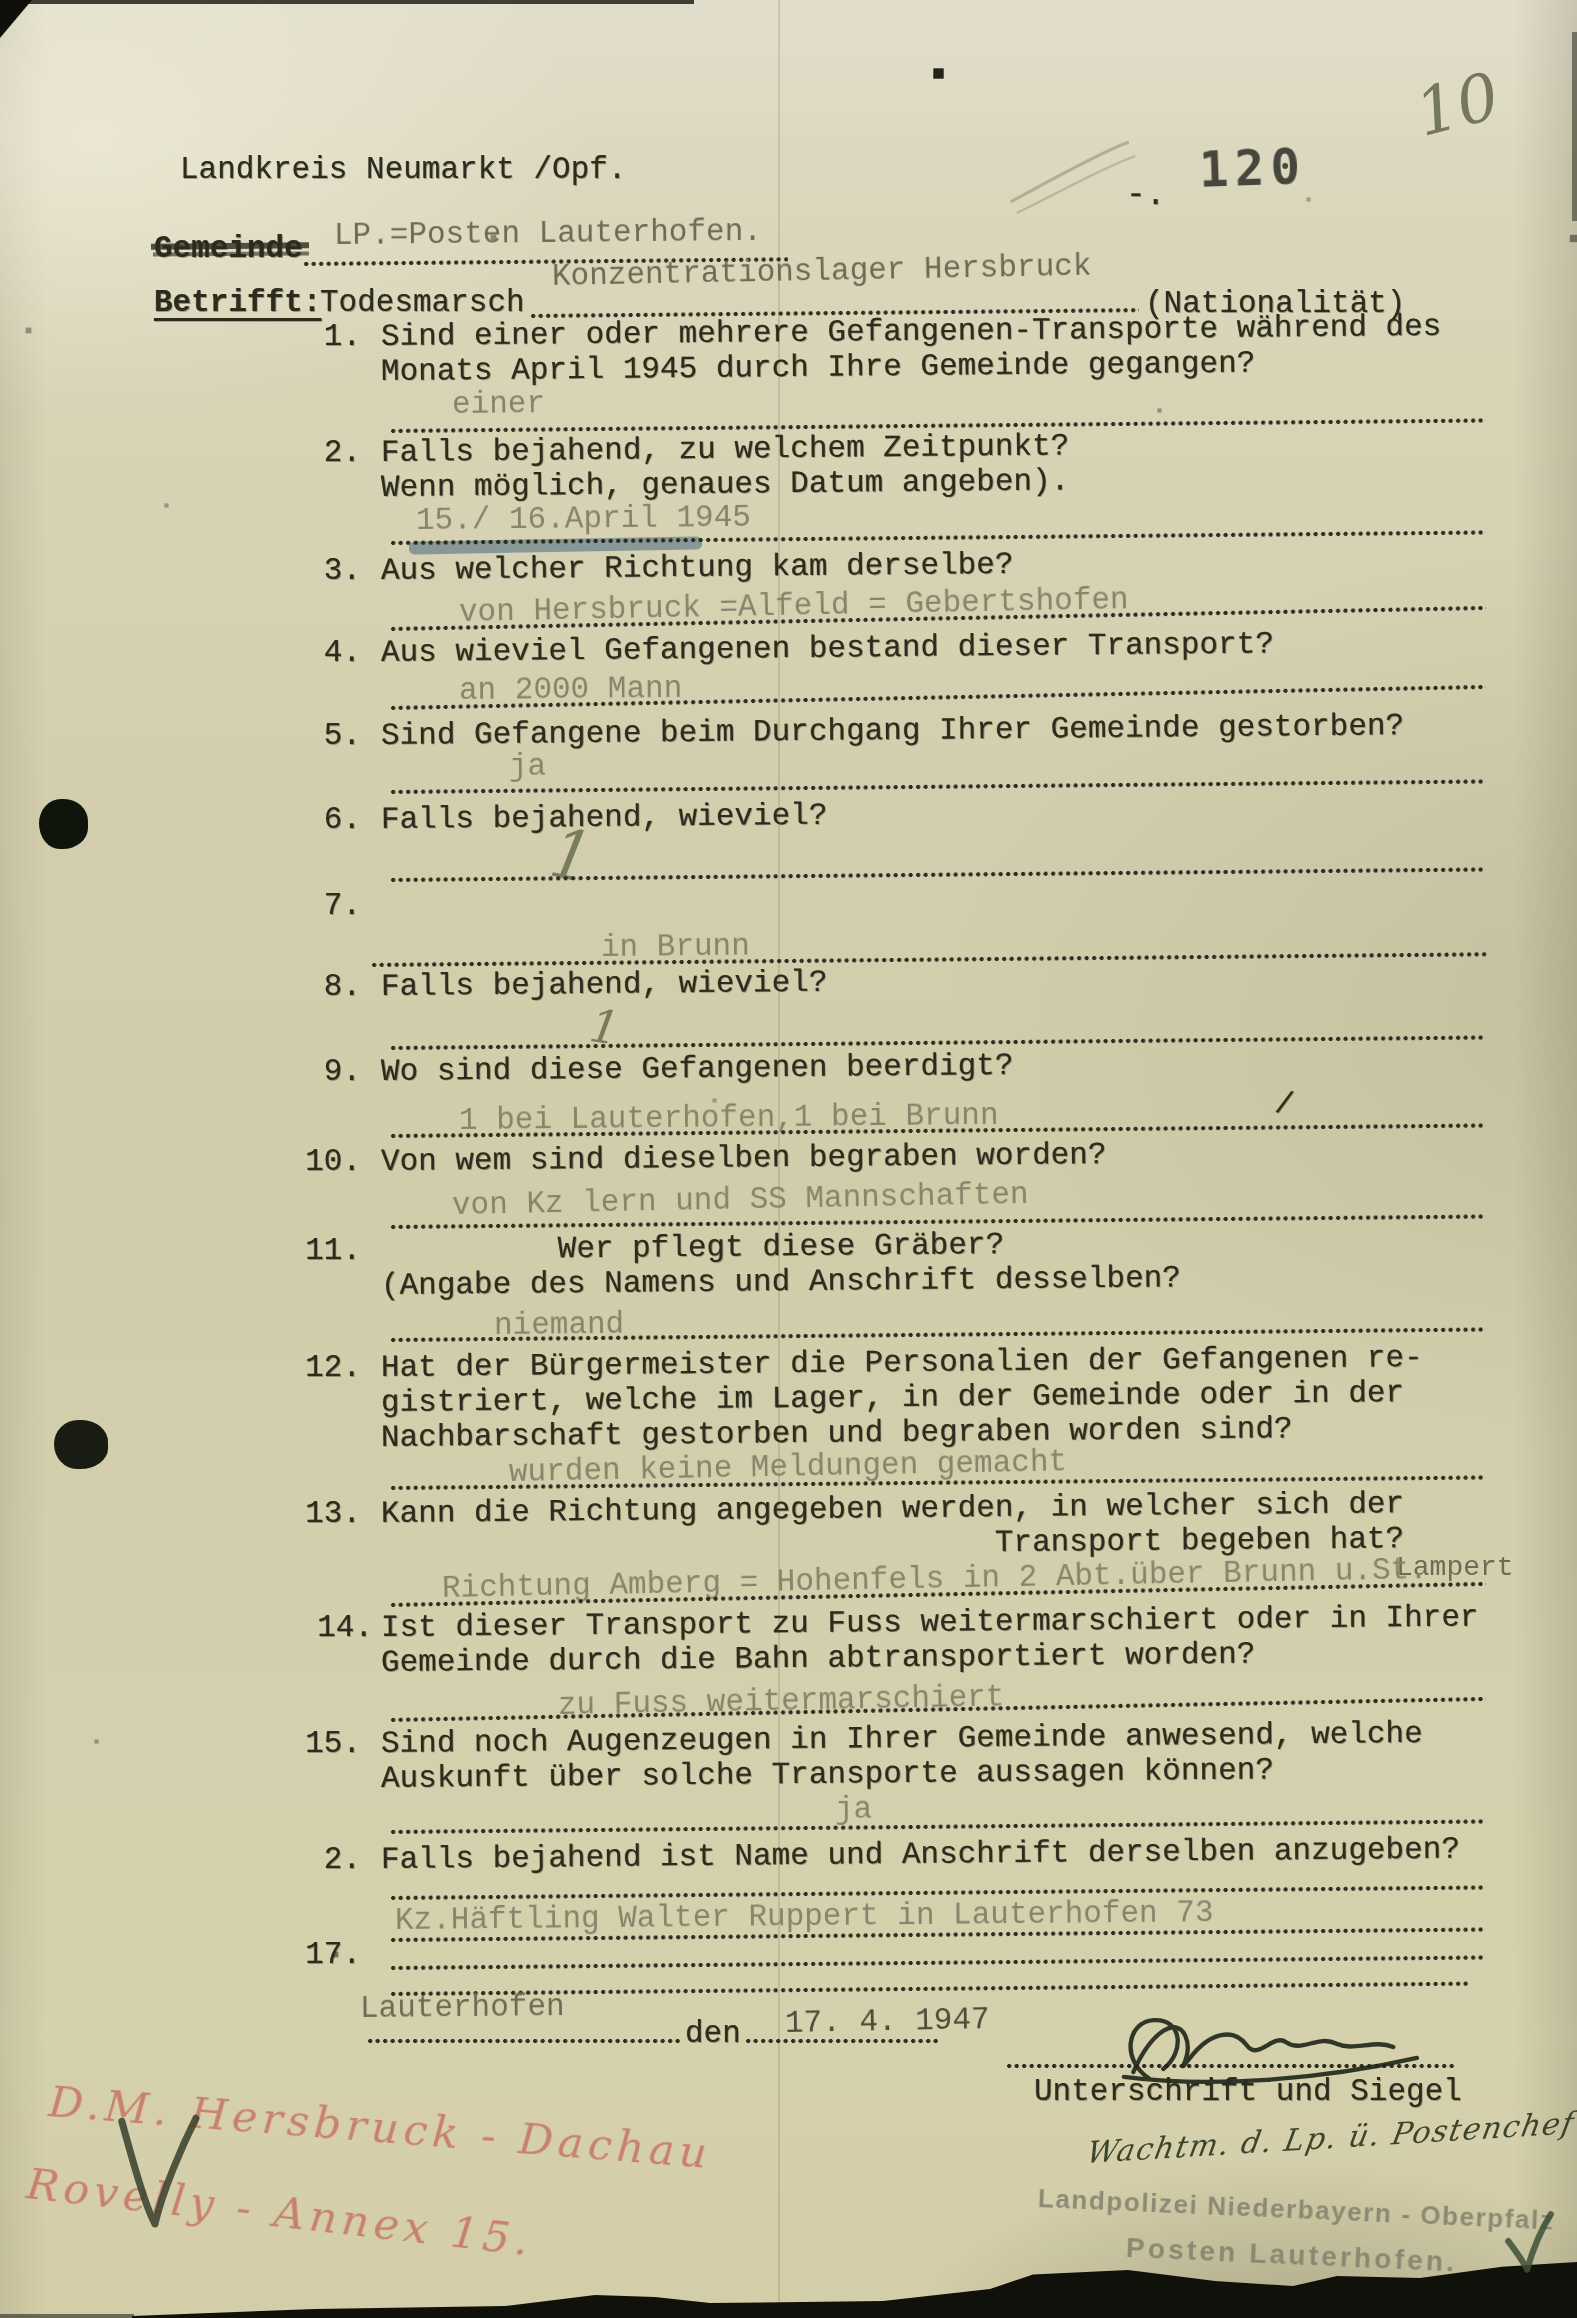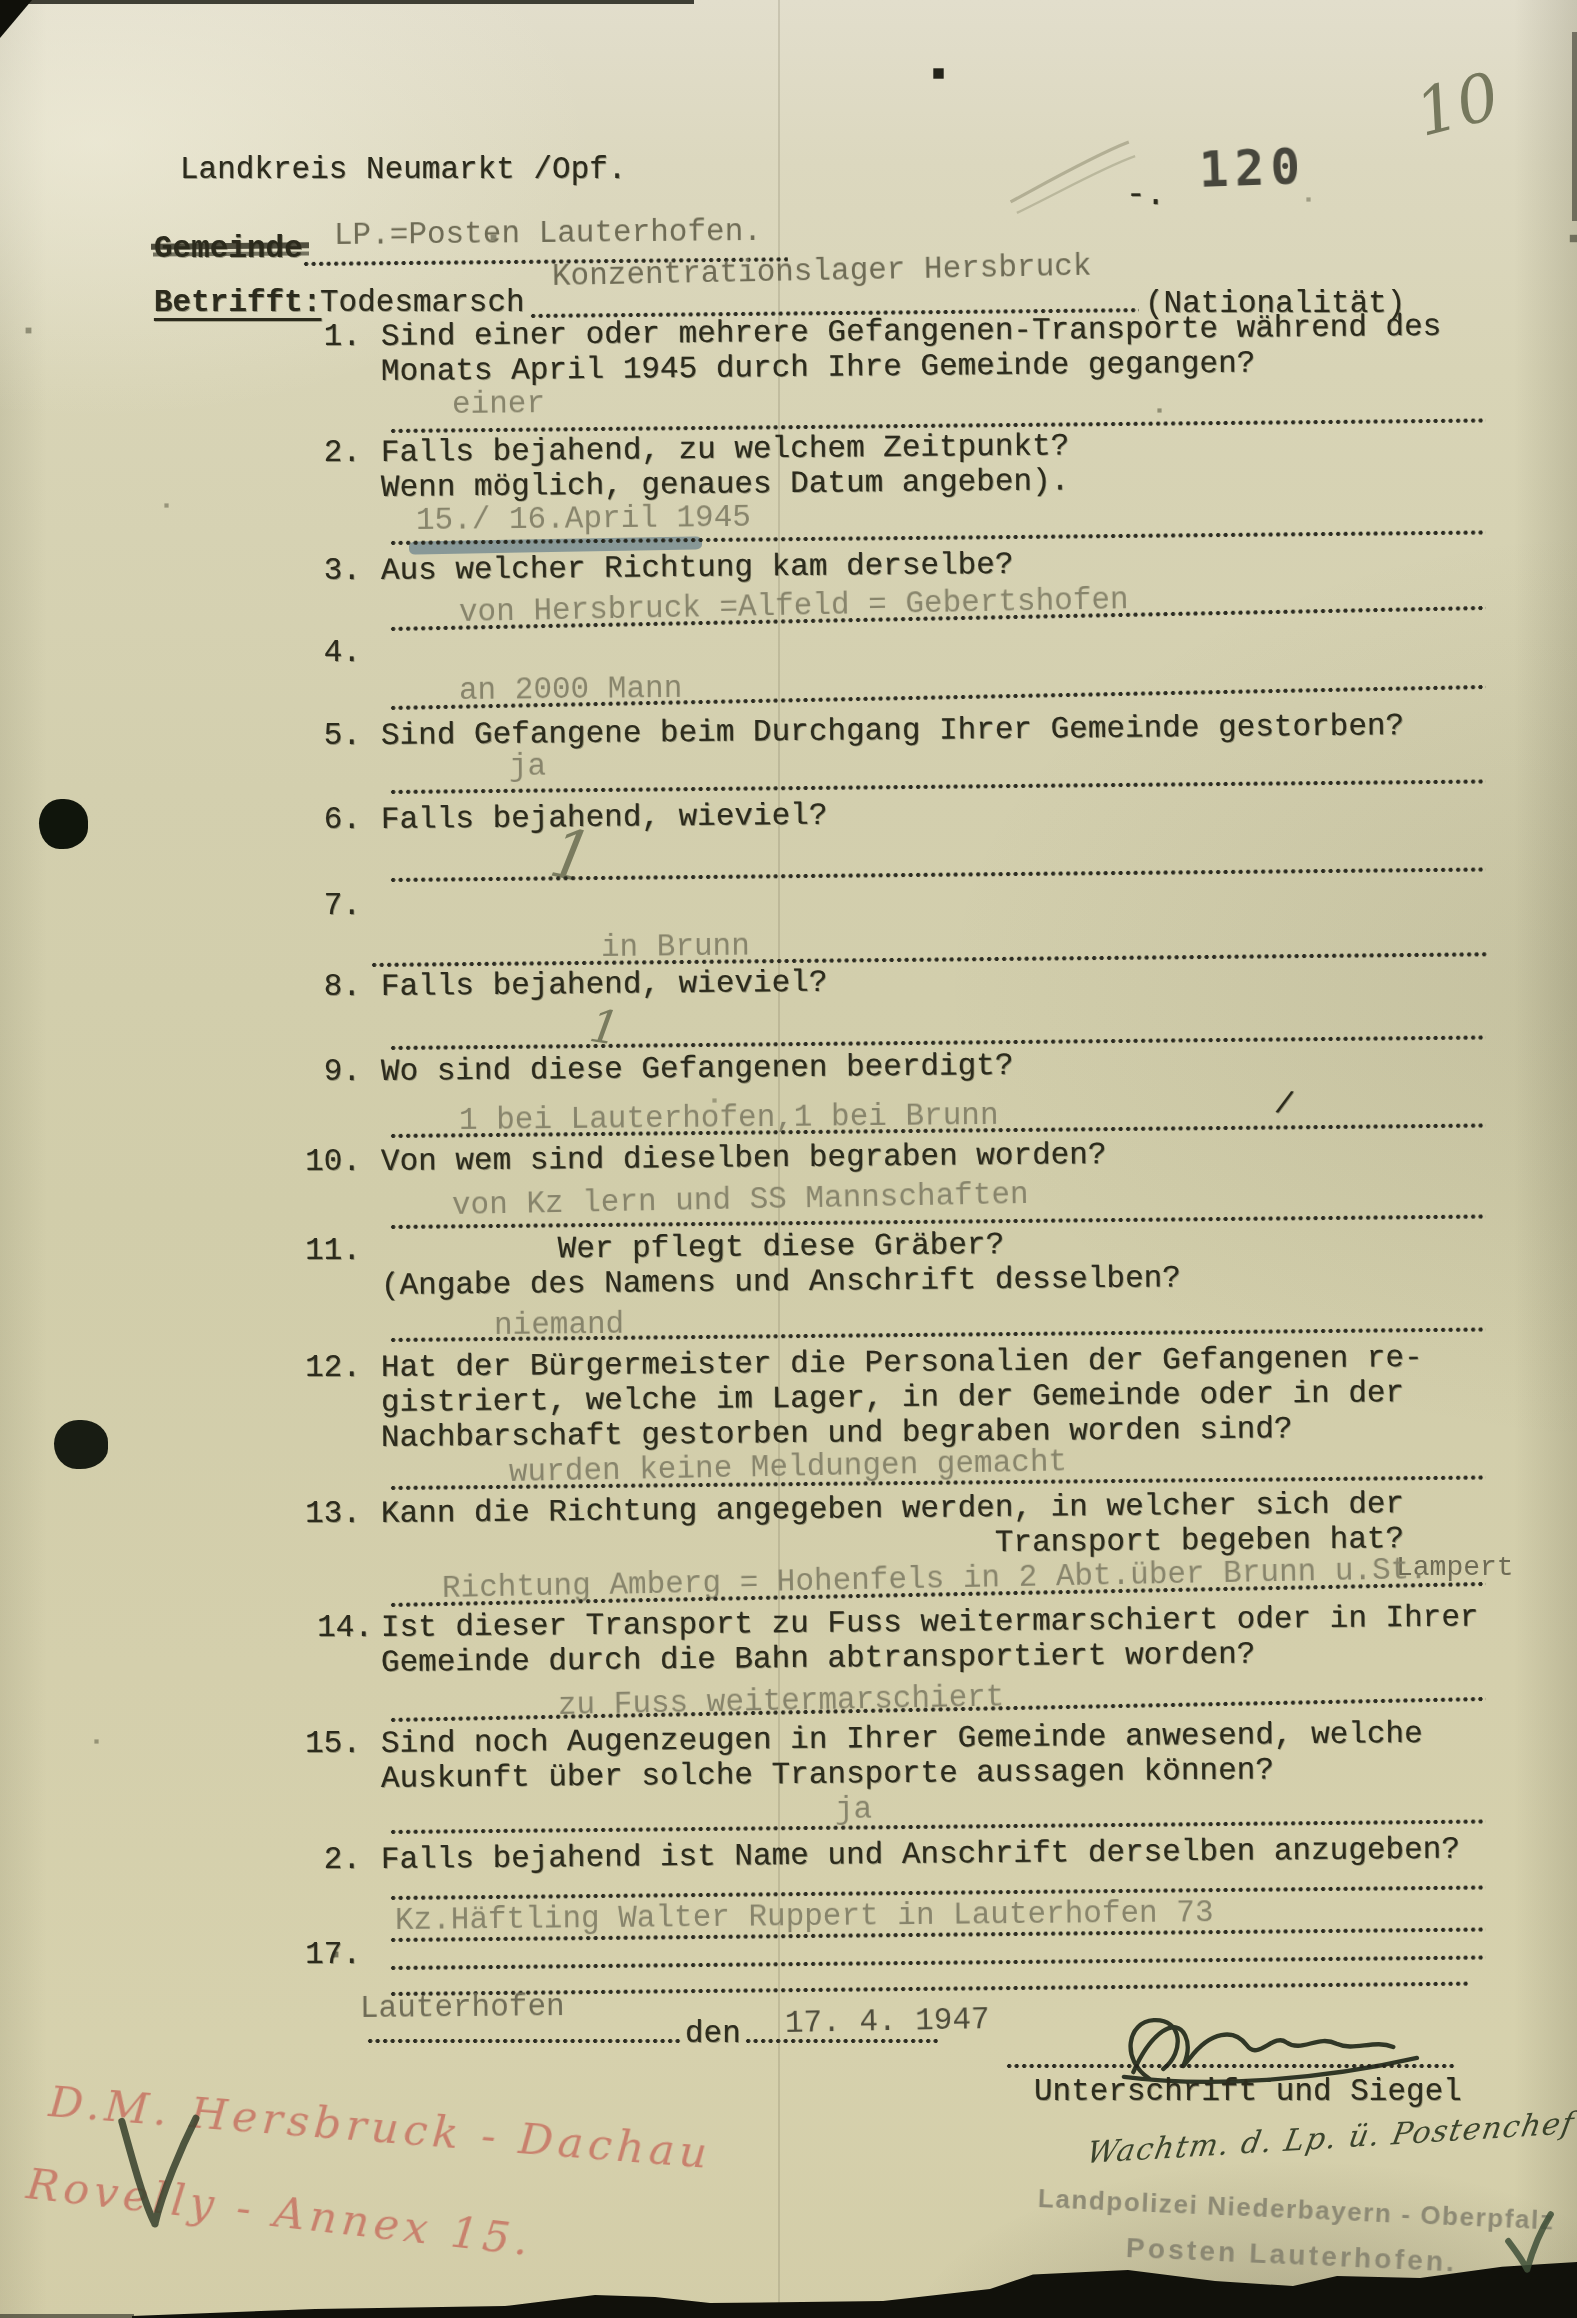--- a/index.html
+++ b/index.html
@@ -94,20 +94,23 @@
   <div class="abs dots tiltA" style="left:390px;top:539px;width:1096px;"></div>
 
   <div class="abs tw qnum" style="left:304px;top:553px;">3.</div>
   <div class="abs" style="left:381px;top:553px;">
     <div class="tw tiltA">Aus welcher Richtung kam derselbe?</div>
   </div>
   <div class="abs tw ans tiltB" style="left:459px;top:595px;">von Hersbruck =Alfeld = Gebertshofen</div>
   <div class="abs dots tiltB" style="left:390px;top:625px;width:1096px;"></div>
 
   <div class="abs tw qnum" style="left:304px;top:635px;">4.</div>
+  <div class="abs" style="left:381px;top:635px;">
+    <div class="tw tiltA">Aus wieviel Gefangenen bestand dieser Transport?</div>
+  </div>
   <div class="abs tw ans tiltA" style="left:459px;top:673px;">an 2000 Mann</div>
   <div class="abs dots tiltB" style="left:390px;top:704px;width:1096px;"></div>
 
   <div class="abs tw qnum" style="left:304px;top:718px;">5.</div>
   <div class="abs" style="left:381px;top:718px;">
     <div class="tw tiltA">Sind Gefangene beim Durchgang Ihrer Gemeinde gestorben?</div>
   </div>
   <div class="abs tw ans tiltA" style="left:509px;top:749px;">ja</div>
   <div class="abs dots tiltA" style="left:390px;top:788px;width:1096px;"></div>
 

